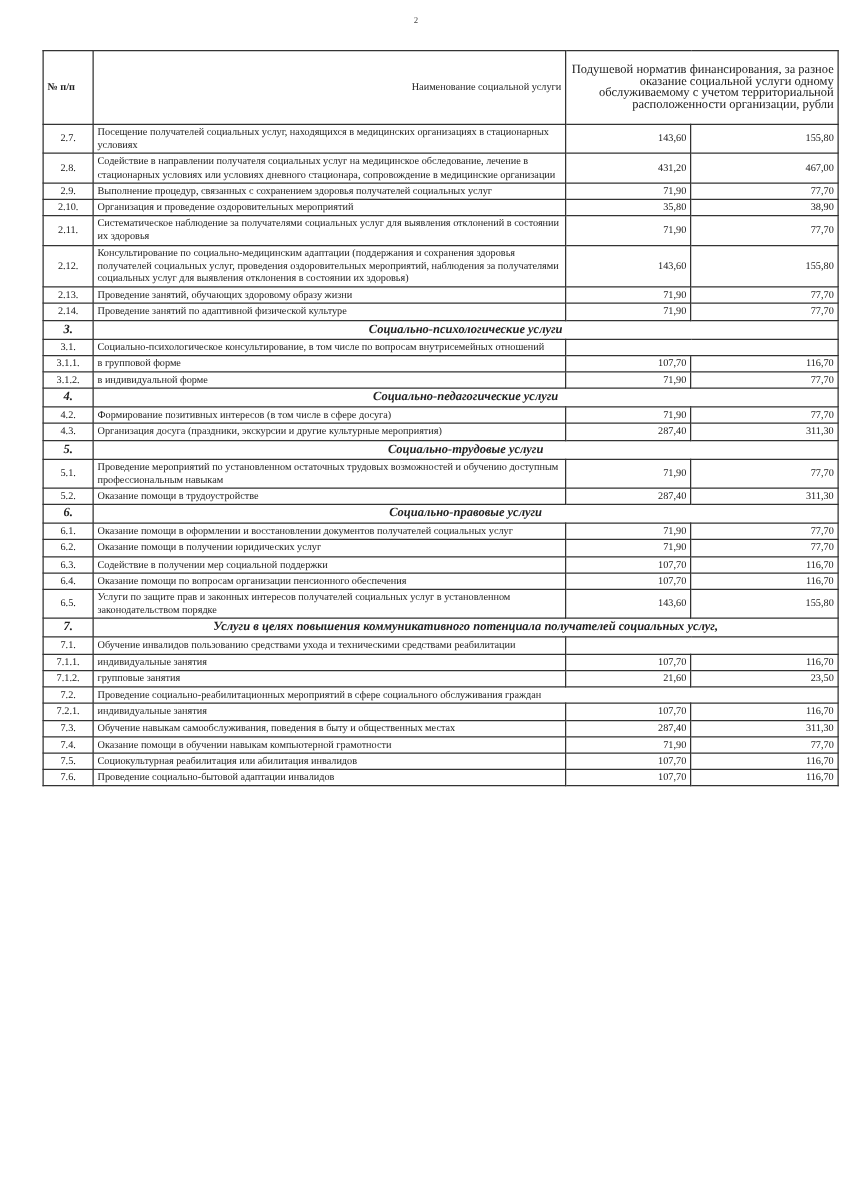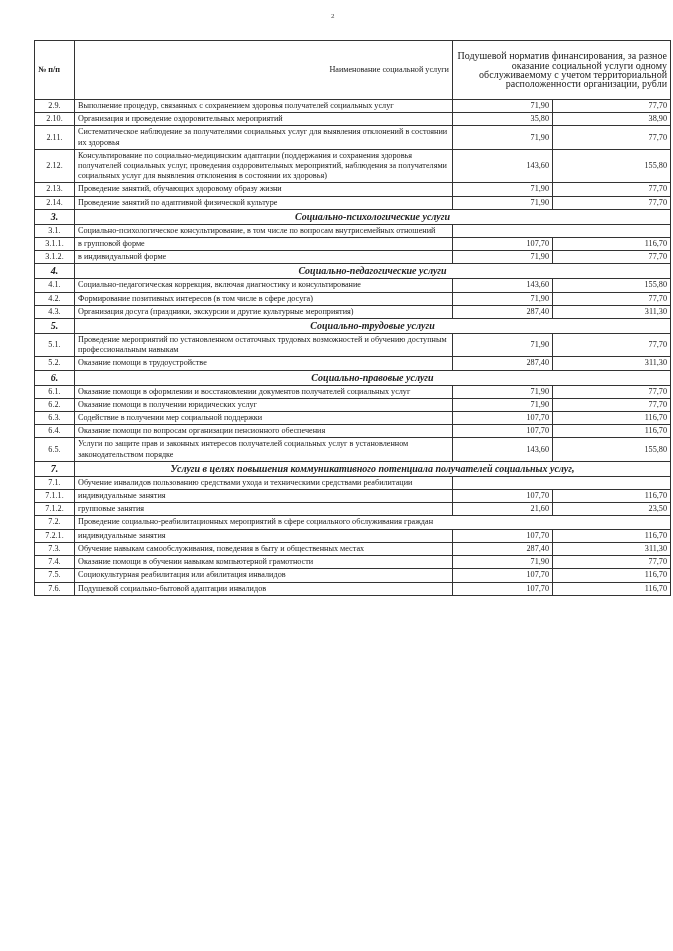--- a/index.html
+++ b/index.html
@@ -39,20 +39,32 @@
   </colgroup>
   <thead>
     <tr>
       <th class="h-num">№ п/п</th>
       <th class="h-name">Наименование социальной услуги</th>
       <th class="h-val" colspan="2">Подушевой норматив финансирования, за разное оказание социальной услуги одному обслуживаемому с учетом территориальной расположенности организации, рубли</th>
     </tr>
   </thead>
   <tbody id="tbody">
       <tr>
+        <td class="num">2.7.</td>
+        <td class="name">Посещение получателей социальных услуг, находящихся в медицинских организациях в стационарных условиях</td>
+        <td class="val">143,60</td>
+        <td class="val">155,80</td>
+      </tr>
+      <tr>
+        <td class="num">2.8.</td>
+        <td class="name">Содействие в направлении получателя социальных услуг на медицинское обследование, лечение в стационарных условиях или условиях дневного стационара, сопровождение в медицинские организации</td>
+        <td class="val">431,20</td>
+        <td class="val">467,00</td>
+      </tr>
+      <tr>
         <td class="num">2.9.</td>
         <td class="name">Выполнение процедур, связанных с сохранением здоровья получателей социальных услуг</td>
         <td class="val">71,90</td>
         <td class="val">77,70</td>
       </tr>
       <tr>
         <td class="num">2.10.</td>
         <td class="name">Организация и проведение оздоровительных мероприятий</td>
         <td class="val">35,80</td>
         <td class="val">38,90</td>
@@ -100,26 +112,20 @@
         <td class="num">3.1.2.</td>
         <td class="name">в индивидуальной форме</td>
         <td class="val">71,90</td>
         <td class="val">77,70</td>
       </tr>
       <tr class="section">
         <td class="num">4.</td>
         <td class="sec-title" colspan="3">Социально-педагогические услуги</td>
       </tr>
       <tr>
-        <td class="num">4.1.</td>
-        <td class="name">Социально-педагогическая коррекция, включая диагностику и консультирование</td>
-        <td class="val mid">143,60</td>
-        <td class="val mid">155,80</td>
-      </tr>
-      <tr>
         <td class="num">4.2.</td>
         <td class="name">Формирование позитивных интересов (в том числе в сфере досуга)</td>
         <td class="val">71,90</td>
         <td class="val">77,70</td>
       </tr>
       <tr>
         <td class="num">4.3.</td>
         <td class="name">Организация досуга (праздники, экскурсии и другие культурные мероприятия)</td>
         <td class="val">287,40</td>
         <td class="val">311,30</td>
@@ -218,18 +224,18 @@
         <td class="val">77,70</td>
       </tr>
       <tr>
         <td class="num">7.5.</td>
         <td class="name">Социокультурная реабилитация или абилитация инвалидов</td>
         <td class="val">107,70</td>
         <td class="val">116,70</td>
       </tr>
       <tr>
         <td class="num">7.6.</td>
-        <td class="name">Подушевой социально-бытовой адаптации инвалидов</td>
+        <td class="name">Проведение социально-бытовой адаптации инвалидов</td>
         <td class="val">107,70</td>
         <td class="val">116,70</td>
       </tr>
     </tbody>
 </table>
 
 </body></html>

